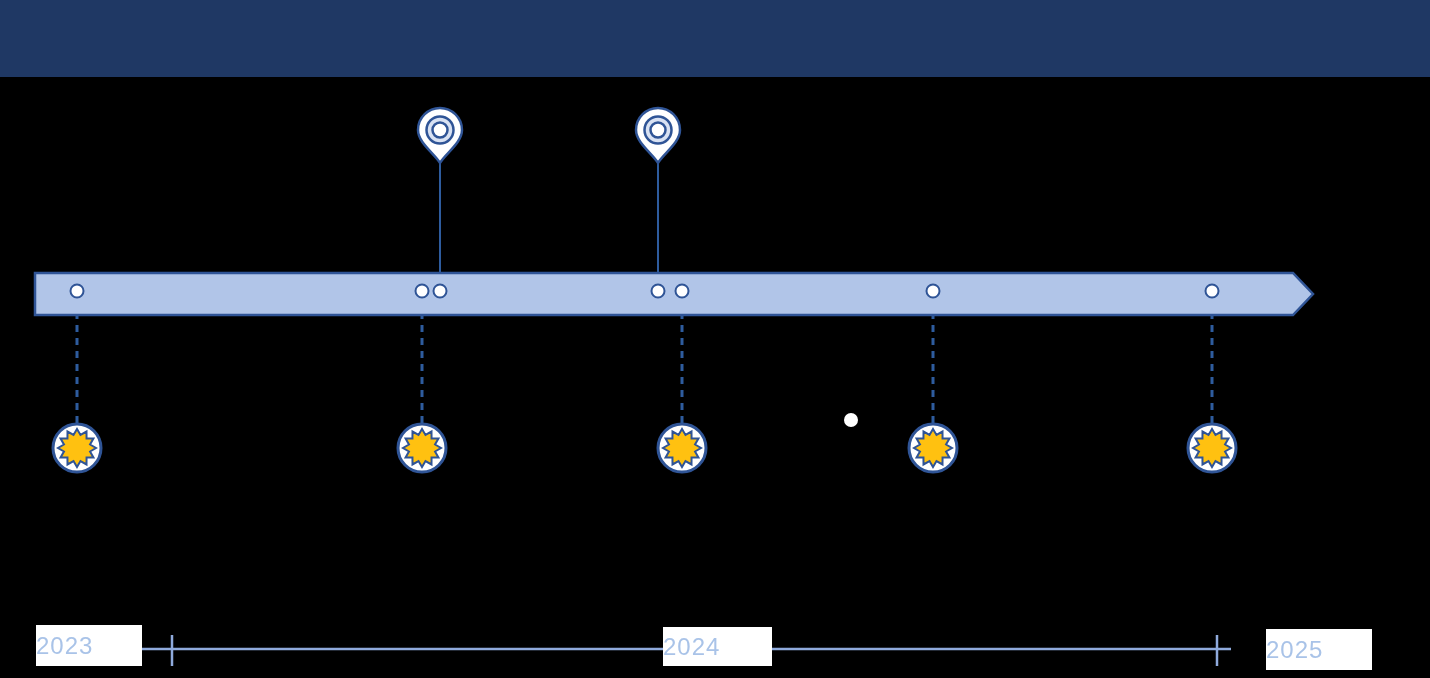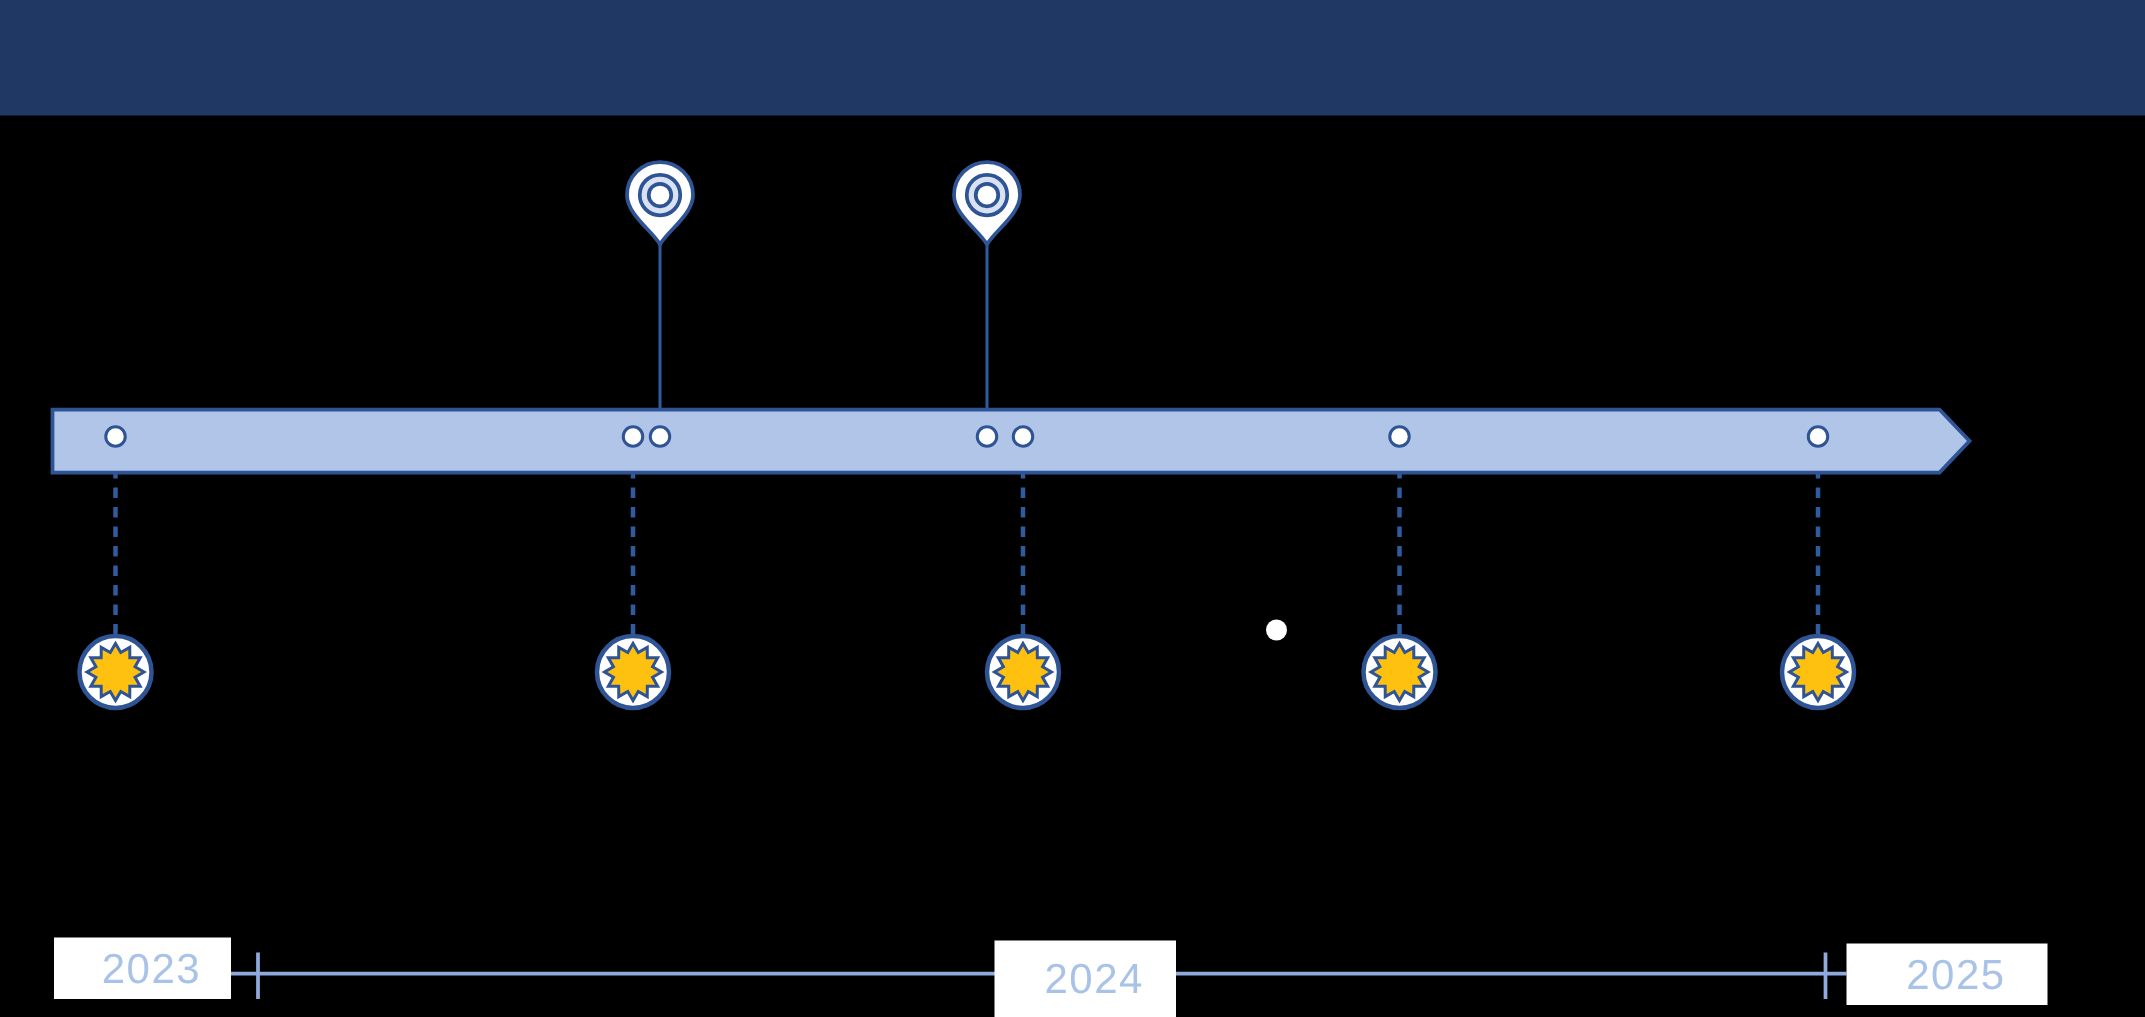--- a/index.html
+++ b/index.html
@@ -47,29 +47,28 @@
   .star-circle { fill: #fff; stroke: var(--bar-stroke, #2F5496); stroke-width: 3; }
   .star-burst { fill: var(--star-gold, #FFC110); stroke: var(--bar-stroke, #2F5496); stroke-width: 2; stroke-linejoin: miter; }
   .axis { stroke: var(--axis-line, #8FAADC); stroke-width: 2.5; }
   .stray { fill: #fff; }
   .year-box {
     position: absolute;
     z-index: 2;
     background: #fff;
     display: flex;
     align-items: center;
-    justify-content: center;
+    justify-content: flex-start;
     color: var(--year-text, #A9C3E8);
-    font-size: 28px;
+    font-size: 24px;
     letter-spacing: 1px;
-    padding-left: 12px;
   }
   .year-2023 { left: 36px;  top: 625px; width: 106px; height: 41px; }
-  .year-2024 { left: 663px; top: 627px; width: 109px; height: 52px; }
-  .year-2025 { left: 1231px; top: 629px; width: 122px; height: 41px; }
+  .year-2024 { left: 663px; top: 627px; width: 109px; height: 39px; }
+  .year-2025 { left: 1266px; top: 629px; width: 106px; height: 41px; }
 </style>
 </head>
 <body>
 
 <div class="slide">
 
   <header class="title-bar">
   </header>
 
   <svg class="scene" width="1430" height="678" viewBox="0 0 1430 678">

